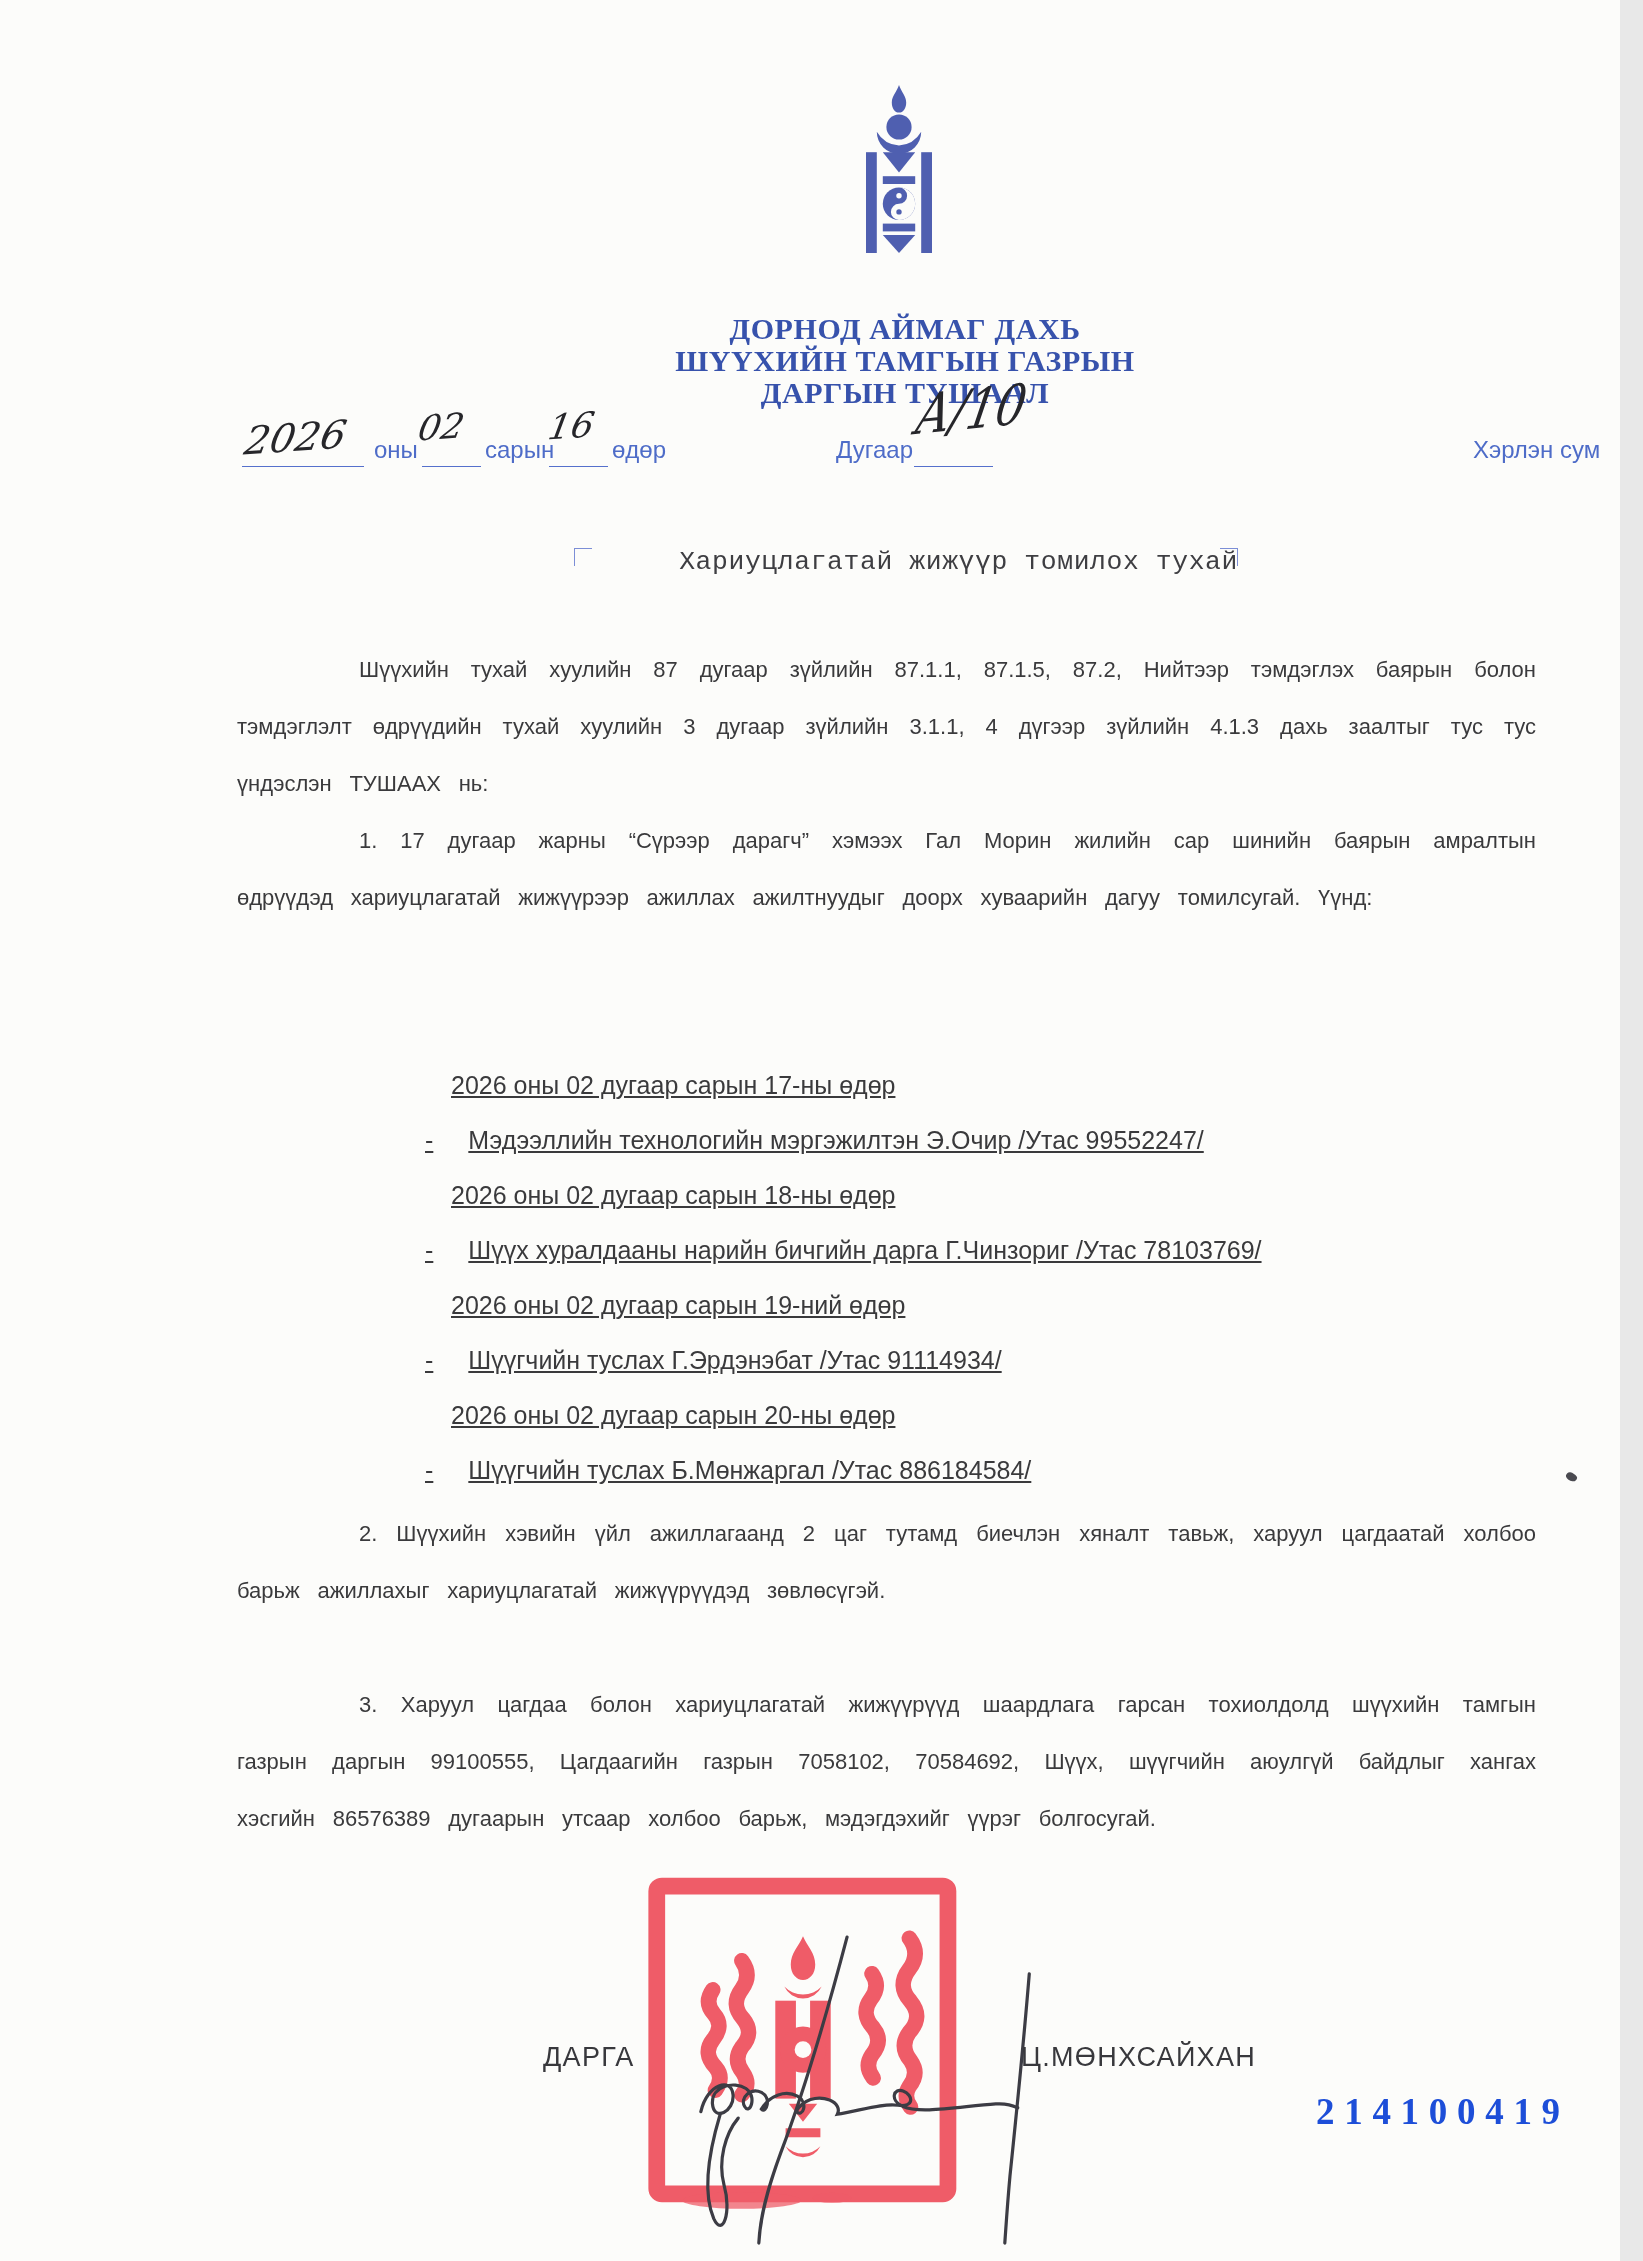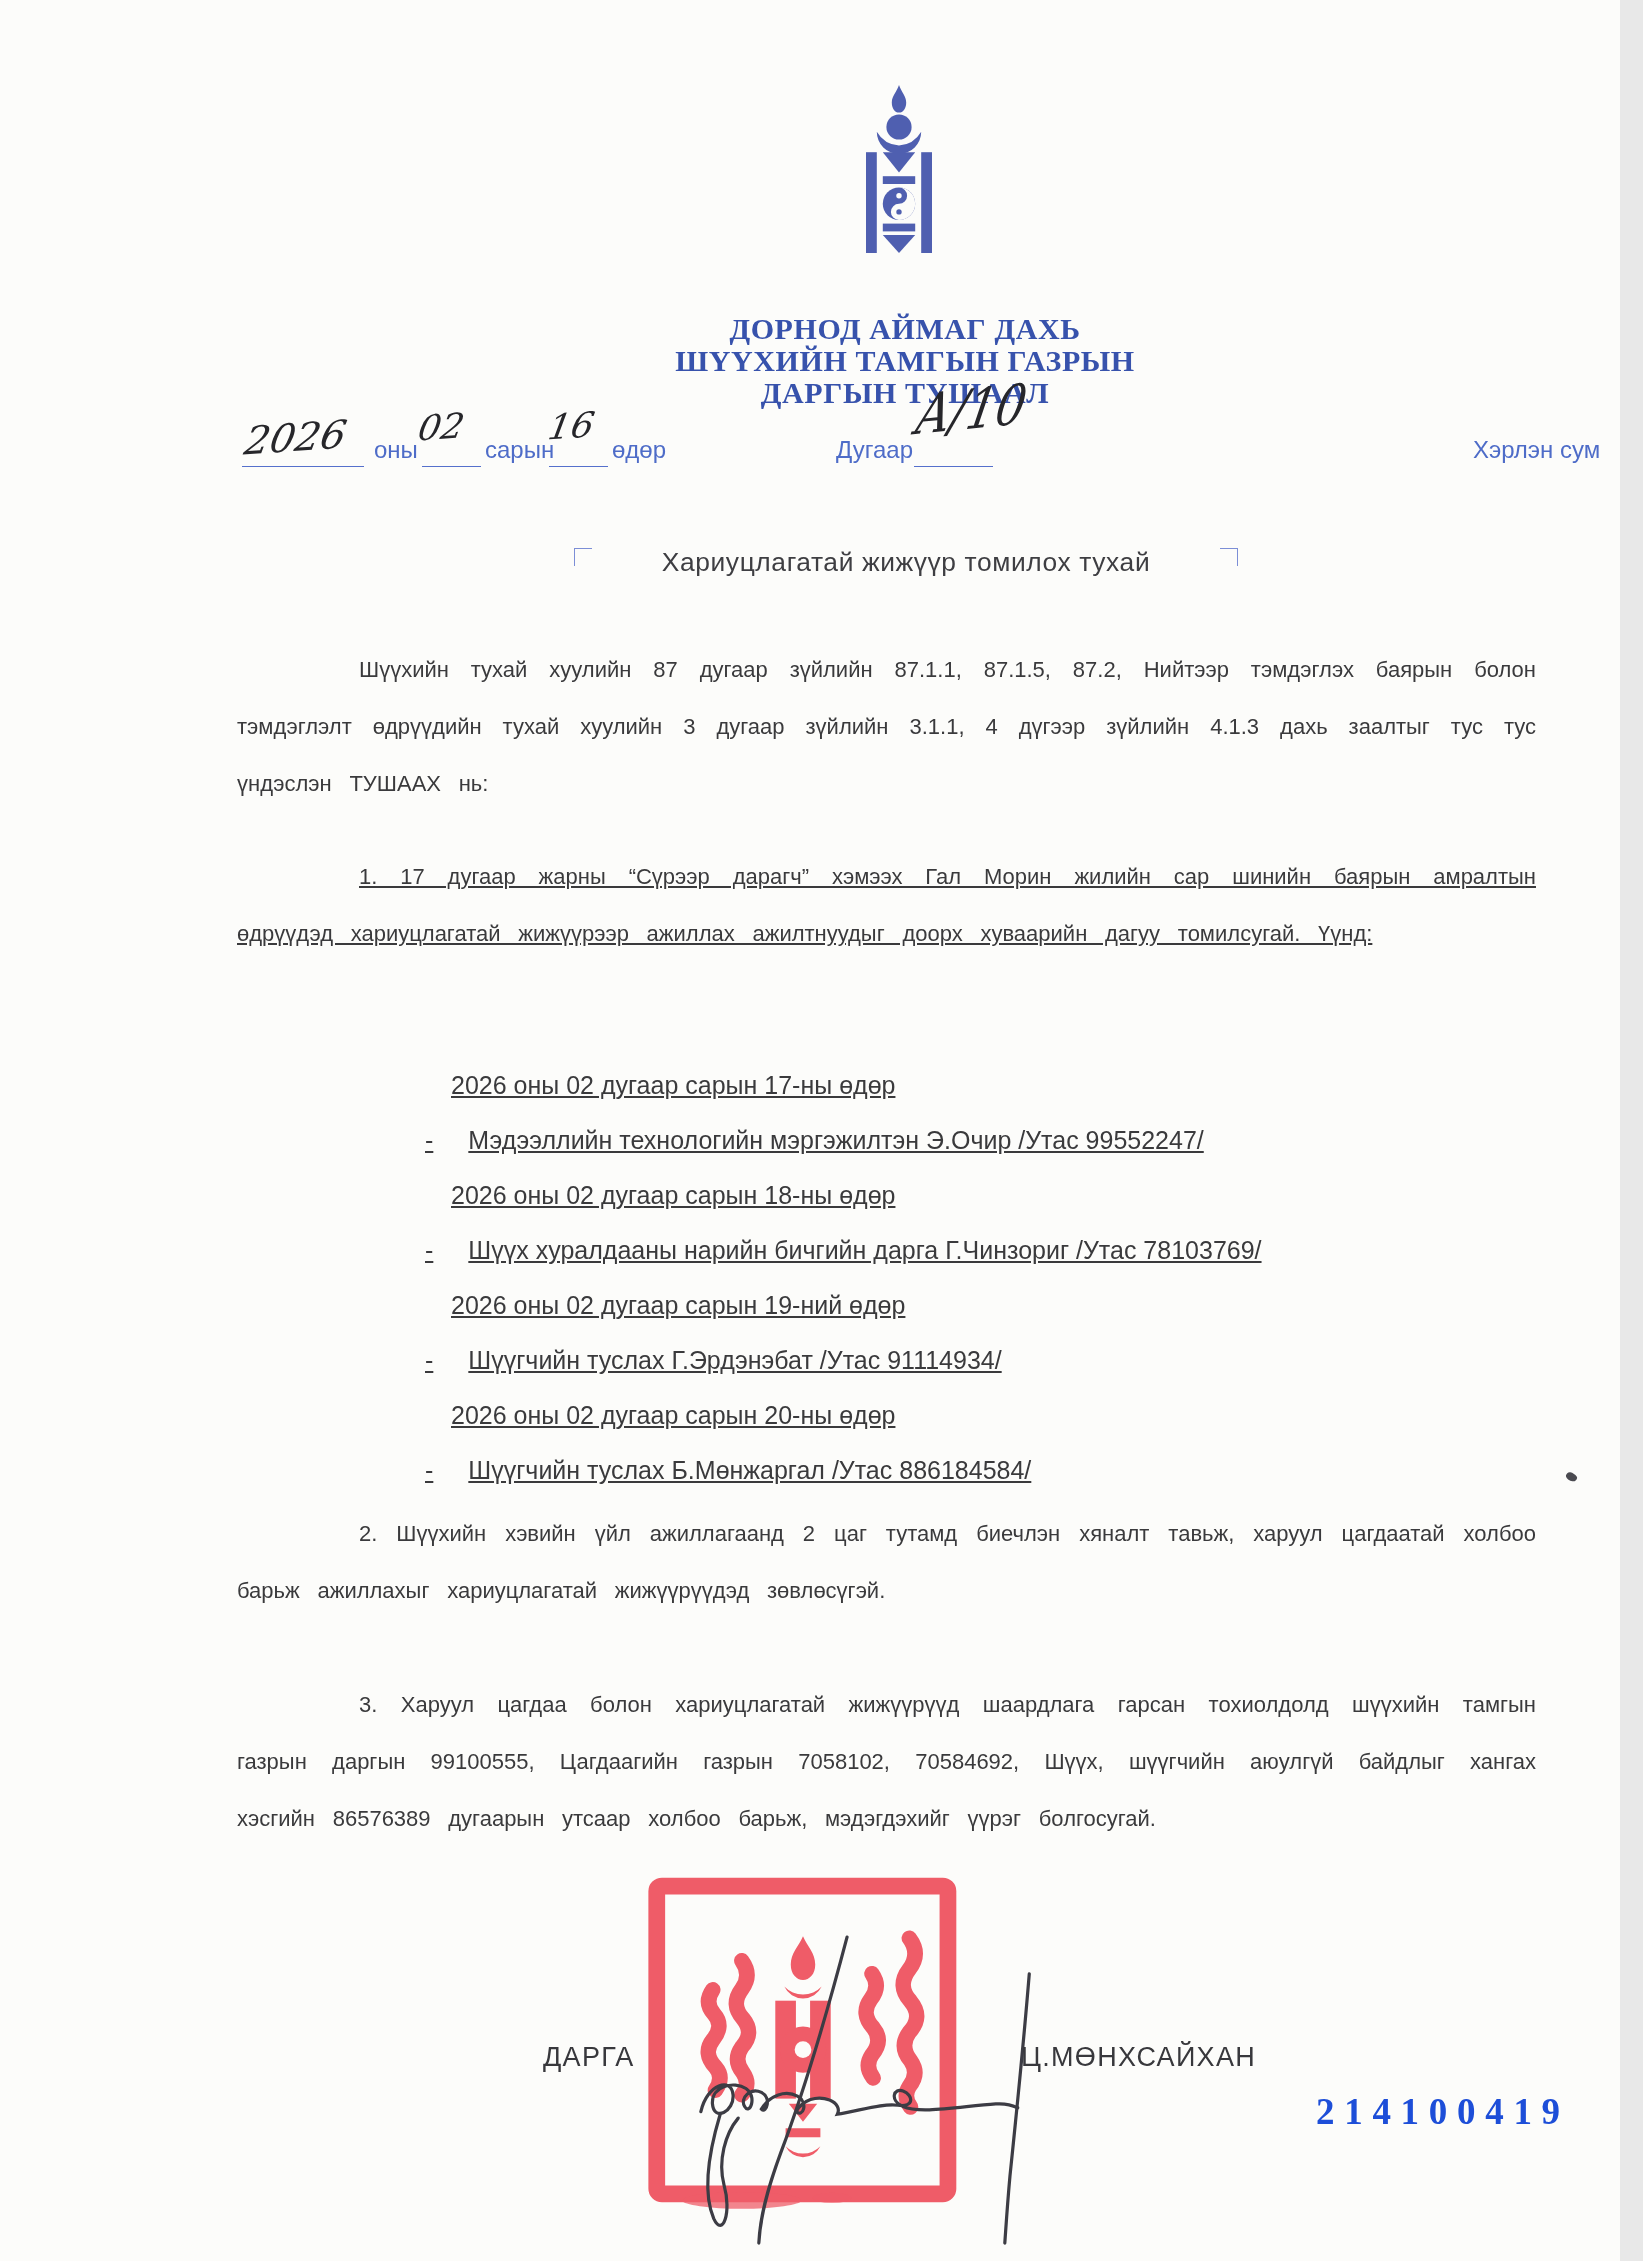--- a/index.html
+++ b/index.html
@@ -14,30 +14,30 @@
   
   .dl{position:absolute;top:436px;font-size:24px;color:#4e6cc8;}
   .uline{position:absolute;top:440px;height:26px;border-bottom:1.9px solid #5570cc;}
   .hw{position:absolute;font-family:"DejaVu Serif",serif;font-style:italic;color:#26262a;
       transform:skewX(-14deg) rotate(-4deg);line-height:1;}
   .hw-year{left:246px;top:418px;font-size:39px;}
   .hw-month{left:419px;top:410px;font-size:35px;}
   .hw-day{left:549px;top:409px;font-size:35px;}
   .hw-number{left:918px;top:387px;font-size:45px;transform:skewX(-16deg) rotate(-6deg) scaleY(1.25);}
   
-  .title-row{position:absolute;left:574px;top:547px;width:664px;text-align:center;}
+  .title-row{position:absolute;left:574px;top:547px;width:664px;text-align:right;font-family:Liberation Mono, monospace;}
   .title-text{font-size:26.4px;color:#3e3e42;letter-spacing:0.6px;}
   .corner{position:absolute;width:17px;height:17px;top:1.3px;}
   .corner-left{left:0;border-top:1.9px solid #7c8ed6;border-left:1.9px solid #7c8ed6;}
   .corner-right{right:0;border-top:1.9px solid #7c8ed6;border-right:1.9px solid #7c8ed6;}
   
   .para{position:absolute;left:237px;width:1299px;font-size:22px;line-height:57px;
         text-align:justify;text-indent:122px;word-spacing:11.6px;color:#3a3a3c;}
   .p-intro{top:641px;}
-  .p-item1{top:848px;text-decoration:underline;}
+  .p-item1{top:812px;}
   .p-item2{top:1505px;}
   .p-item3{top:1676px;}
   
   .schedule{position:absolute;left:237px;top:1058px;width:1299px;font-size:25px;color:#3a3a3c;text-decoration:underline;}
   .sched-date{height:55px;line-height:55px;padding-left:214px;}
   .sched-person{height:55px;line-height:55px;padding-left:188px;display:flex;gap:35px;}
   
   .stamp{position:absolute;left:645px;top:1877px;width:316px;height:335px;}
   .signature{position:absolute;left:612px;top:1921px;width:425px;height:353px;}
   .sign-role{position:absolute;left:543px;top:2042px;font-size:27px;letter-spacing:1.3px;color:#38383c;}

